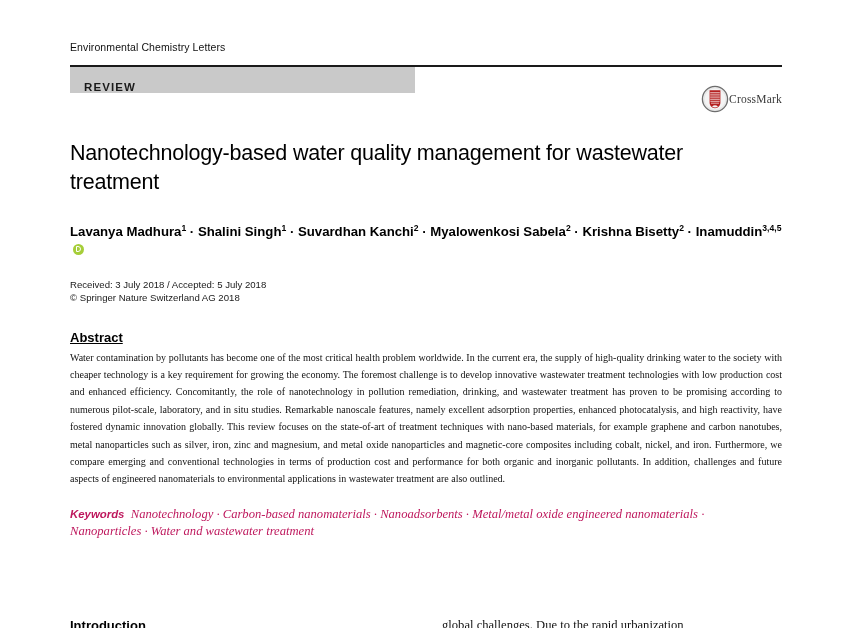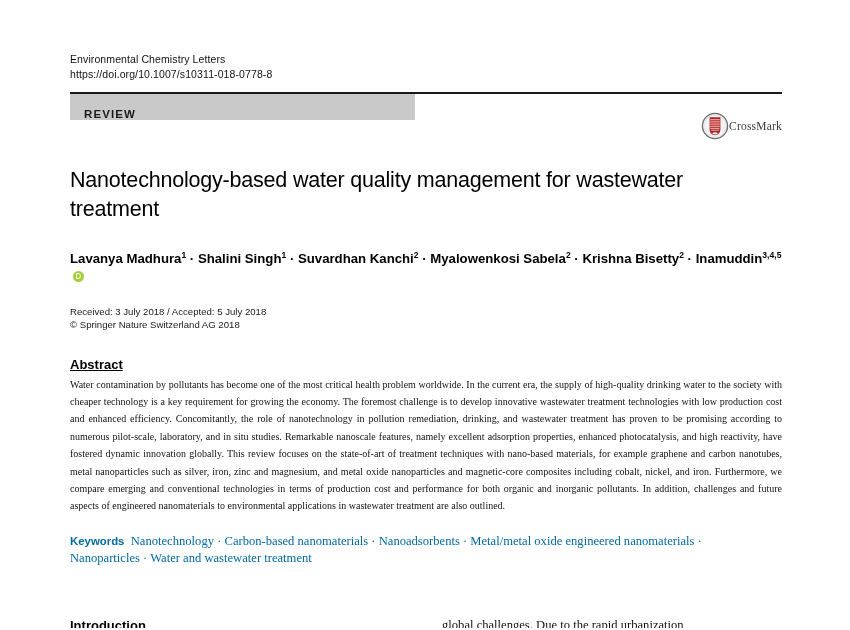--- a/index.html
+++ b/index.html
@@ -30,21 +30,21 @@
   }
 
   
   .journal-block {
     font-family: "Liberation Sans", sans-serif;
     font-size: 10.5px;
     line-height: 15px;
     color: #111111;
     letter-spacing: 0.1px;
   }
-  .journal-name { display: block; margin-top: 12px; }
+  .journal-name { display: block; }
   .journal-doi { display: block; }
 
   
   .rule {
     margin-top: 10px;
     width: 712px;
     height: 1.6px;
     background: #1a1a1a;
   }
   .banner-row {
@@ -160,22 +160,23 @@
     color: #111111;
     width: 712px;
   }
 
   
   .keywords {
     margin-top: 18px;
     font-family: "Liberation Serif", serif;
     font-size: 12.6px;
     line-height: 17.2px;
-    color: #0369a1;
+    color: #be185d;
     width: 640px;
+    font-style: italic;
   }
   .keywords-label {
     font-family: "Liberation Sans", sans-serif;
     font-size: 11.4px;
     font-weight: bold;
   }
 
   
   .body-start {
     position: absolute;
@@ -208,21 +209,20 @@
   }
 </style>
 </head>
 <body>
 
 <div class="page">
   <div class="content">
 
     <div class="journal-block">
       <span class="journal-name">Environmental Chemistry Letters</span>
-      <span class="journal-doi">https://doi.org/10.1007/s10311-018-0778-8</span>
     </div>
 
     <div class="rule"></div>
 
     <div class="banner-row">
       <div class="review-banner">
         <span class="review-label">REVIEW</span>
       </div>
       <div class="crossmark">
         <span class="crossmark-logo">

